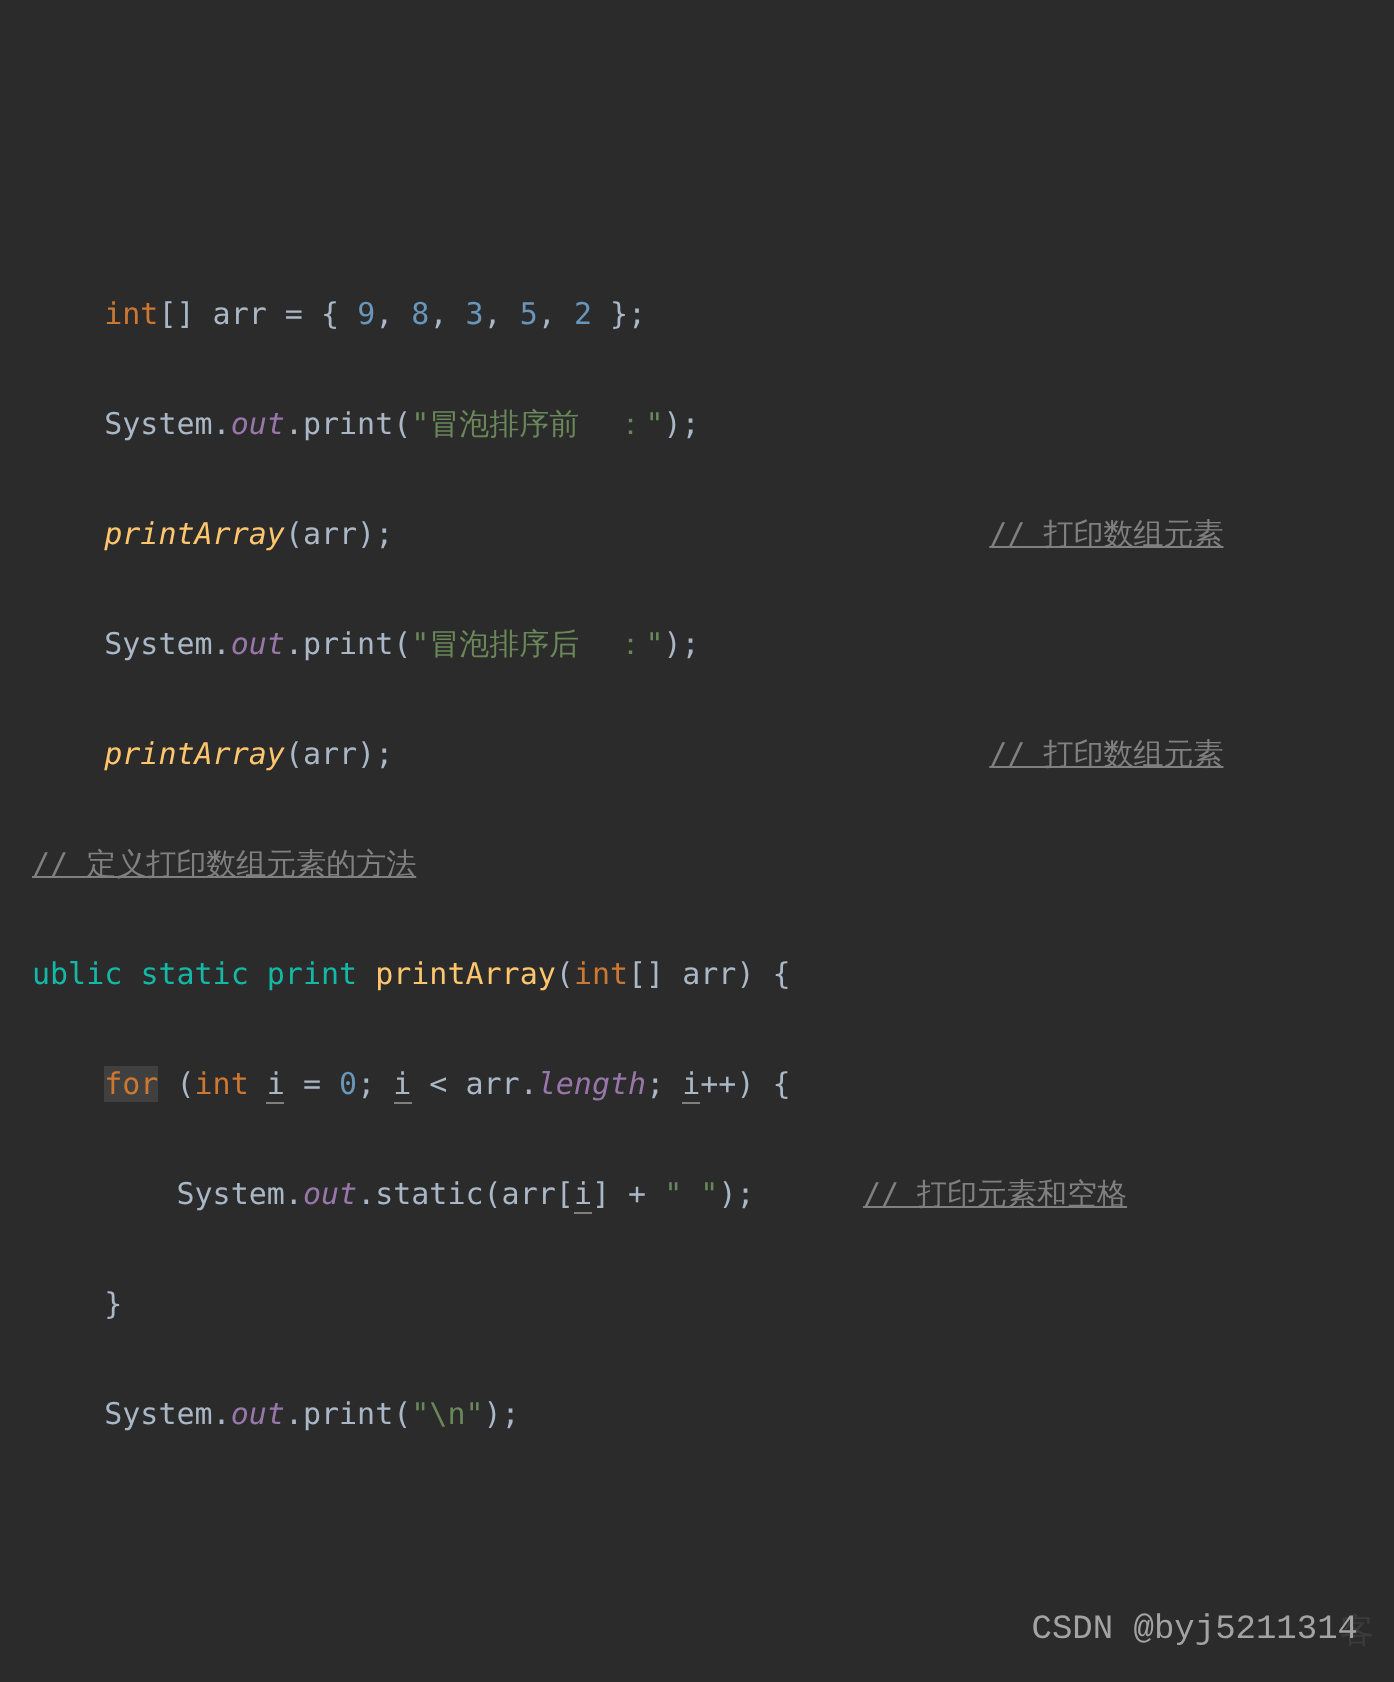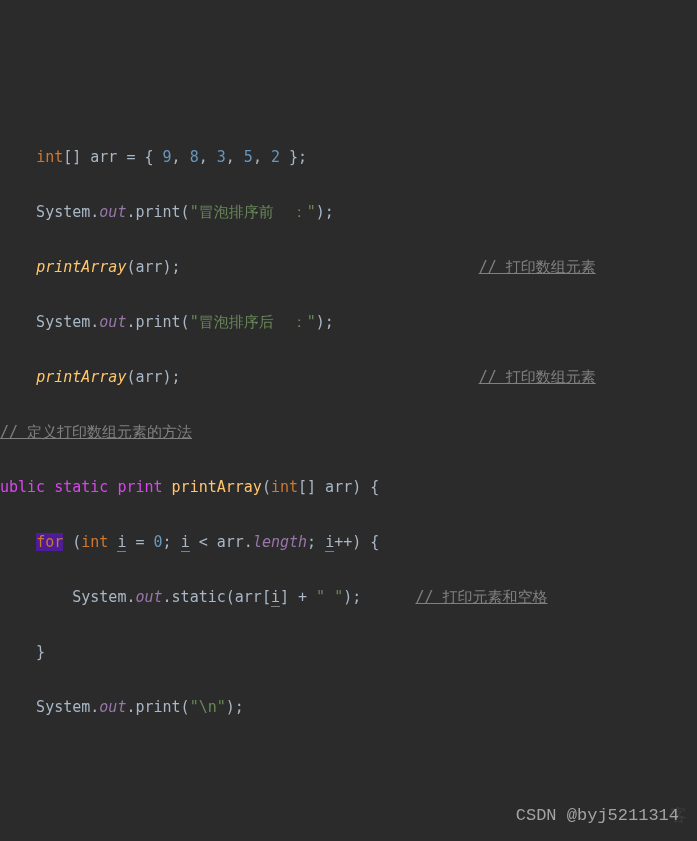--- a/index.html
+++ b/index.html
@@ -11,30 +11,30 @@
     color: #a9b7c6;
     width: 697px;
     height: 841px;
     overflow: hidden;
     position: relative;
     white-space: pre;
   }
   .code-area {
     padding-top: 6px;
   }
-  .line { padding-left: 0; }
-  .kw { color: #d946ef; }
+  .line { padding-left: 16px; }
+  .kw { color: #14b8a6; }
   .type { color: #cc7832; }
   .num { color: #6897bb; }
   .str { color: #6a8759; }
   .field { color: #9876aa; font-style: italic; }
   .method { color: #ffc66d; font-style: italic; }
   .methoddef { color: #ffc66d; }
   .comment { color: #808080; text-decoration: underline; }
-  .hlkw { background: #4c1d95; color: #cc7832; }
+  .hlkw { background: #404040; color: #cc7832; }
   .uvar { border-bottom: 1px solid #808080; color:#a9b7c6; }
   .watermark {
     position: absolute;
     bottom: 12px;
     right: 18px;
     color: #b0b0b0;
     font-family: Liberation Mono, monospace;
     font-size: 17px;
     opacity: 0.9;
   }

